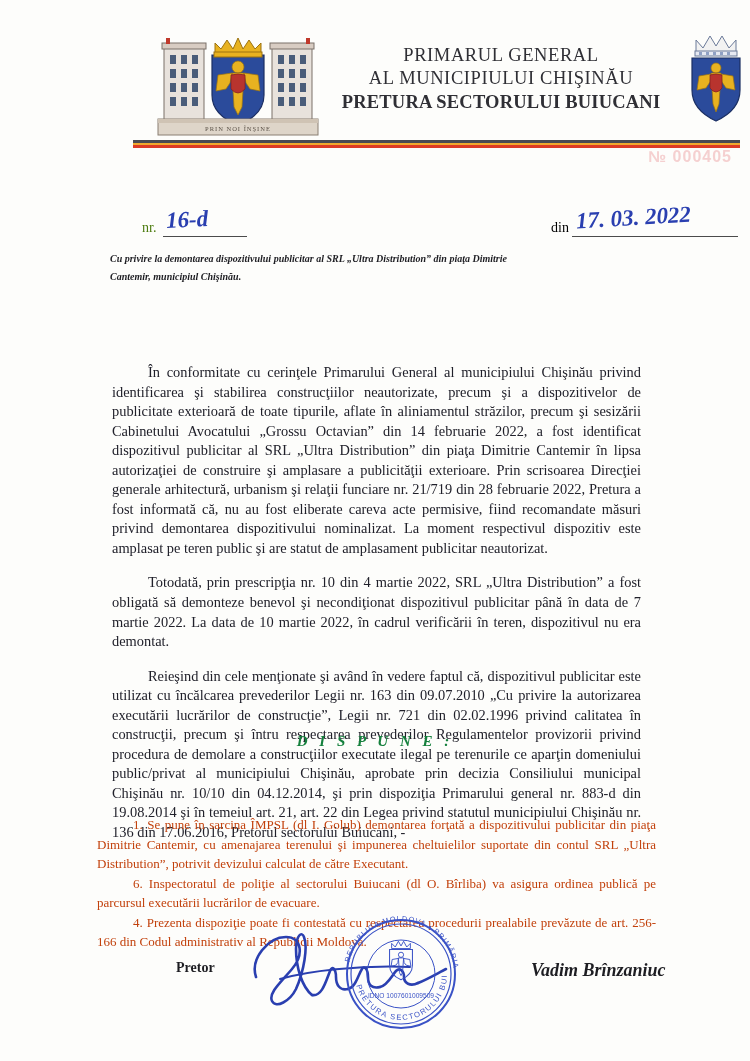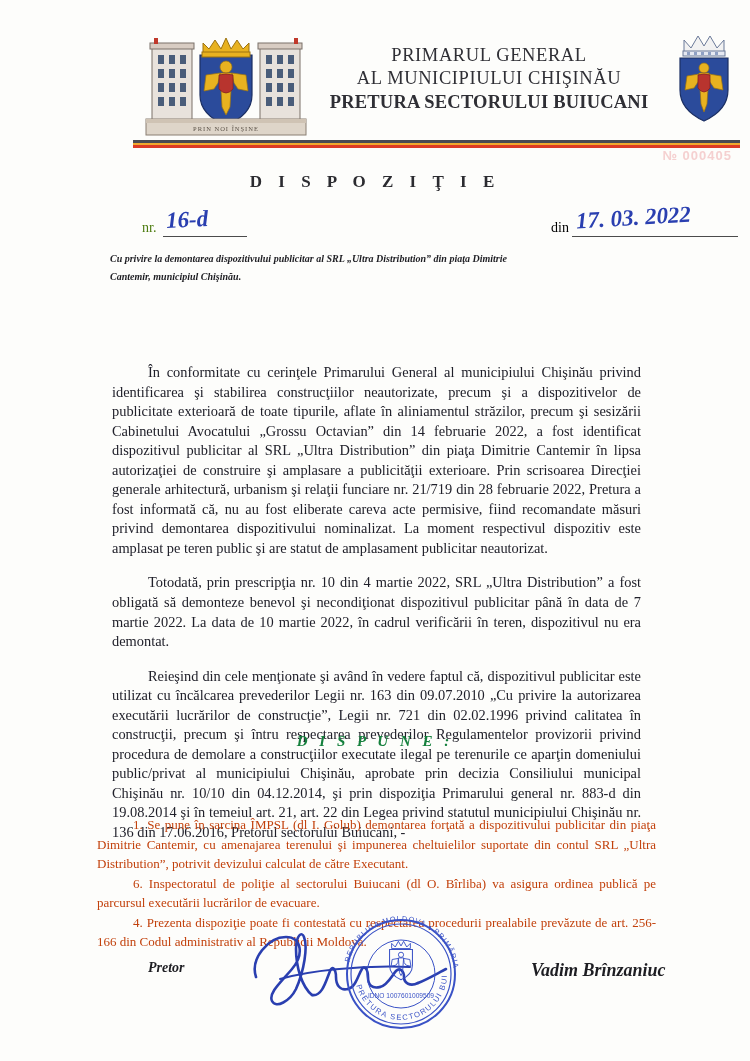--- a/index.html
+++ b/index.html
@@ -18,32 +18,32 @@
     overflow: hidden;
     box-sizing: border-box;
   }
 
   
   .watermark {
     position: absolute;
     right: 18px;
     top: 148px;
     font-family: "Liberation Sans", sans-serif;
-    font-size: 13px;
+    font-size: 16px;
     font-weight: bold;
     letter-spacing: 1px;
     color: #f4c9c9;
     opacity: .85;
     user-select: none;
   }
 
   
   .header {
     position: absolute;
-    left: 0; right: 0; top: 24px;
+    left: 12px; right: 0; top: 24px;
     height: 112px;
   }
   .crest-left {
     position: absolute;
     left: 140px; top: 9px;
     width: 172px; height: 106px;
   }
   .crest-right {
     position: absolute;
     left: 668px; top: 6px;
@@ -203,24 +203,23 @@
   }
 
   
   .sig-row {
     position: absolute;
     left: 0; right: 0; top: 960px;
     height: 30px;
   }
   .sig-title {
     position: absolute;
-    left: 148px; top: 0;
+    left: 176px; top: 0;
     font-size: 14px;
     font-weight: bold;
-    font-style: italic;
     color: #1d1d22;
   }
   .sig-name {
     position: absolute;
     left: 531px; top: 0;
     font-size: 18px;
     font-weight: bold;
     font-style: italic;
     color: #1d1d22;
   }
@@ -345,21 +344,20 @@
       <div class="ln3">PRETURA SECTORULUI BUIUCANI</div>
     </div>
   </div>
 
   <div class="rule-bar">
     <i class="s1"></i>
       <i class="s2"></i>
       <i class="s3"></i>
   </div>
 
-  <div class="doc-kind">D I S P O Z I Ţ I E</div>
 
   <div class="numrow">
     <span class="nr-label">nr.</span>
     <span class="nr-value">16-d</span>
     <span class="nr-line"></span>
 
     <span class="din-label">din</span>
     <span class="din-value">17. 03. 2022</span>
     <span class="din-line"></span>
   </div>

